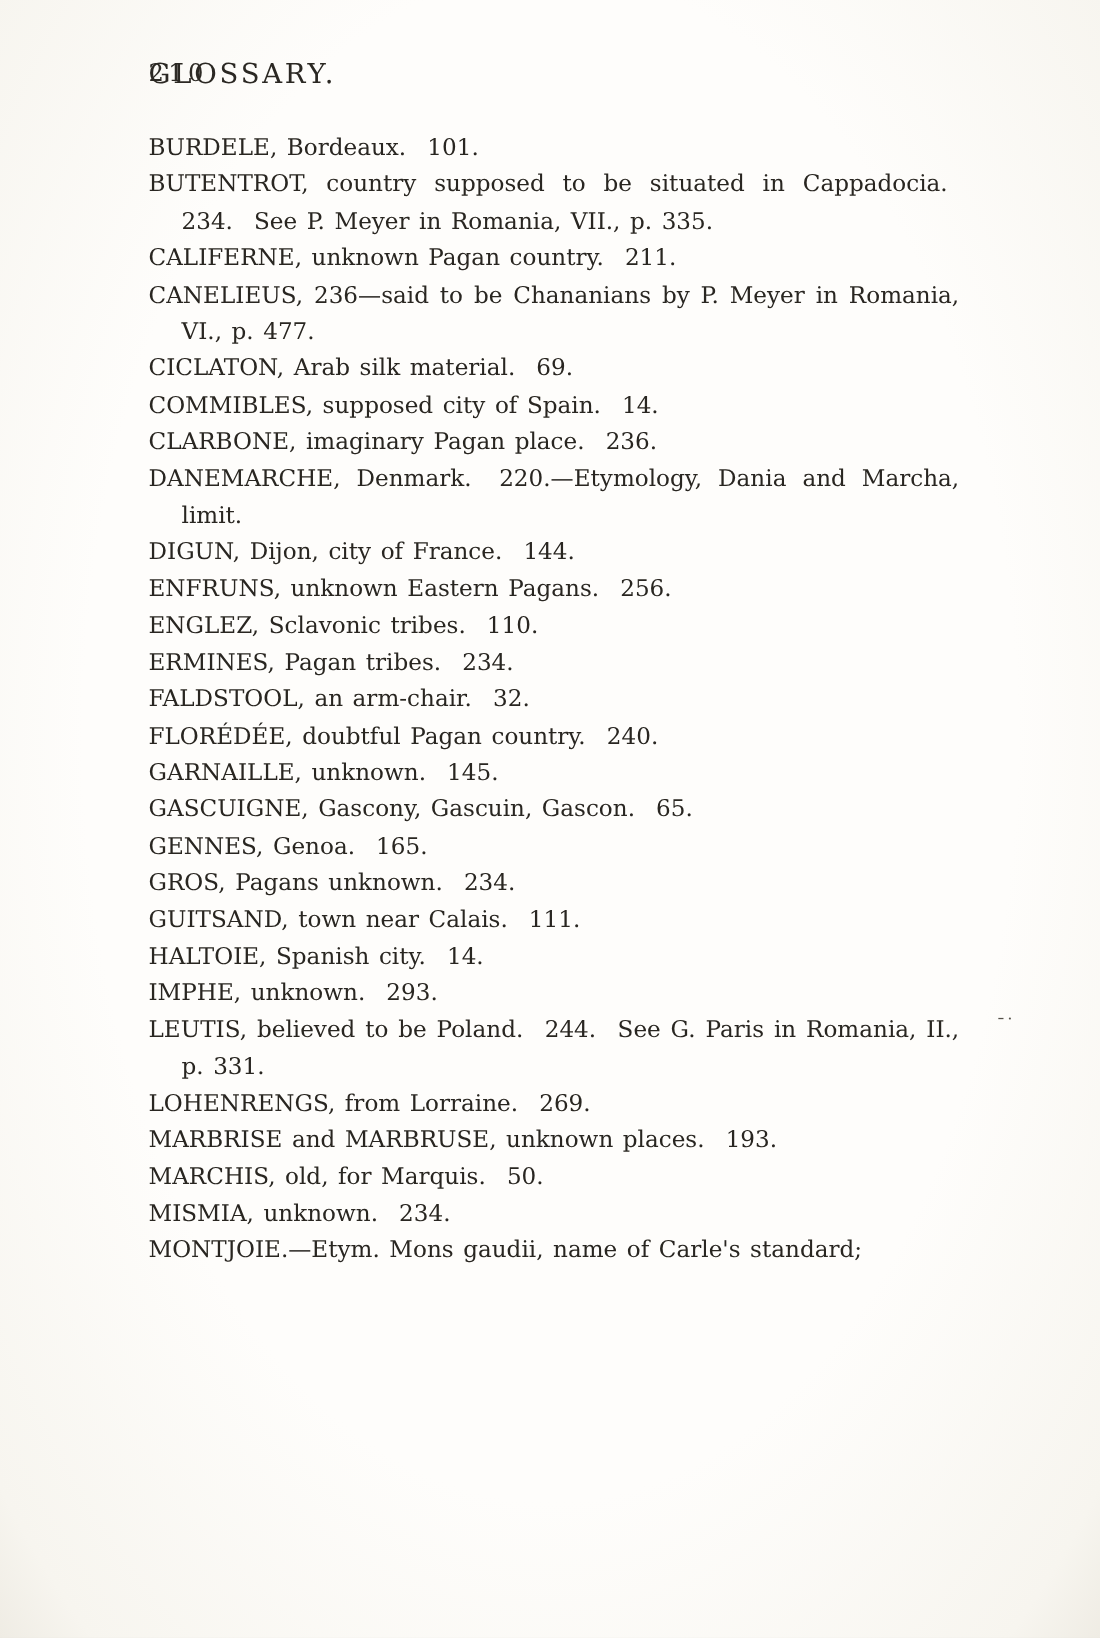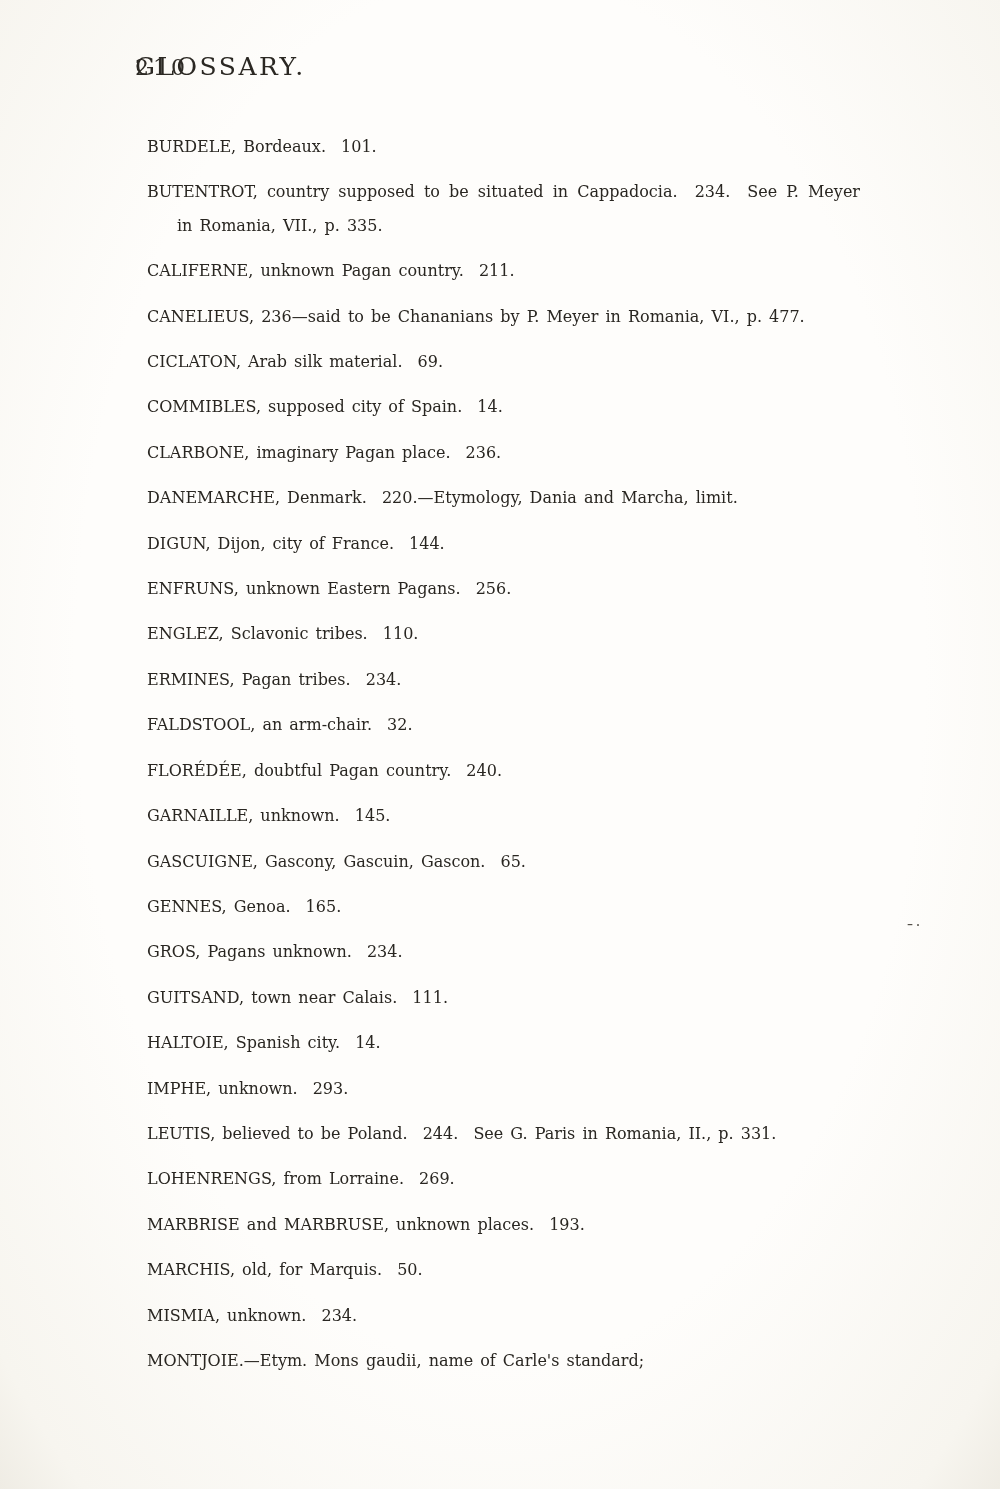--- a/index.html
+++ b/index.html
@@ -45,22 +45,22 @@
     letter-spacing: 2.5px;
     color: #2b2823;
   }
   .content {
     position: absolute;
     top: 118px;
     left: 135px;
     width: 737px;
   }
   .entry {
-    margin: 12px;
-    font-size: 16px;
+    margin: 0;
+    font-size: 21px;
     line-height: 33.4px;
     text-align: justify;
     padding-left: 30px;
     text-indent: -30px;
     word-spacing: 2px;
     color: #292621;
   }
   .ink-speck {
     position: absolute;
     left: 906px;

